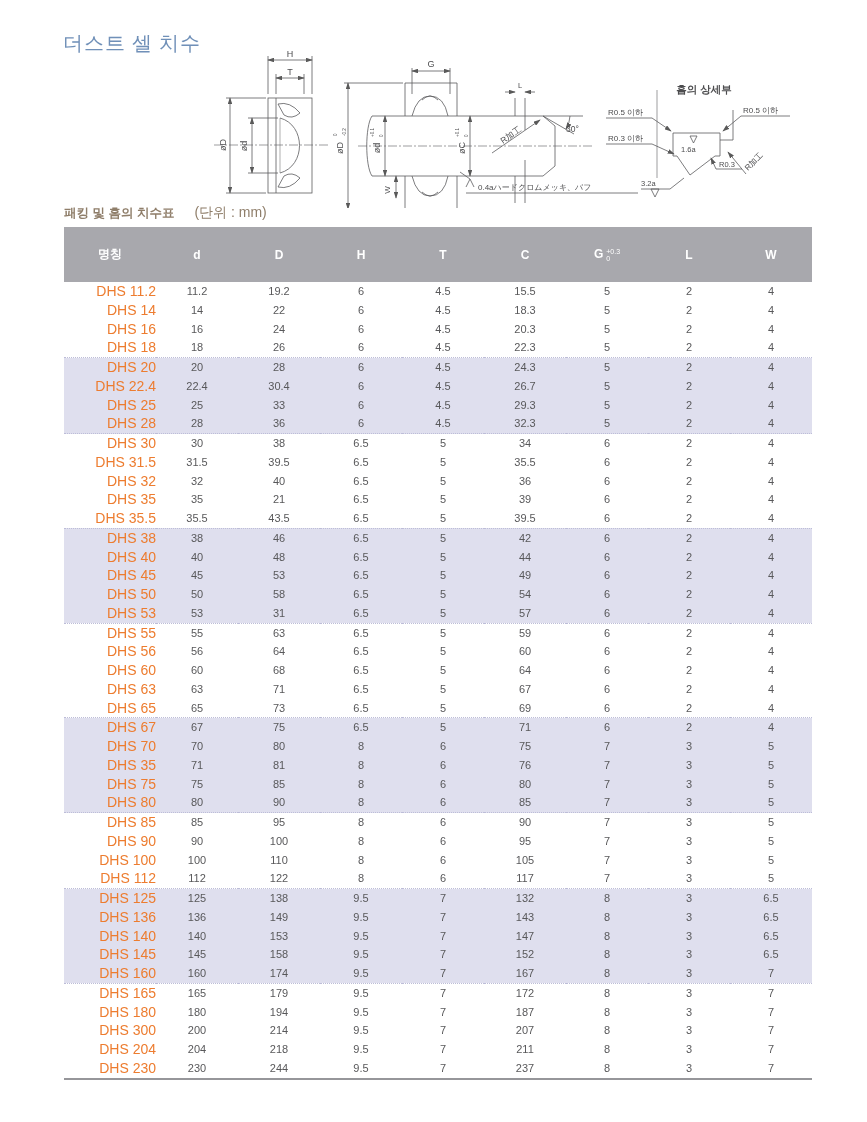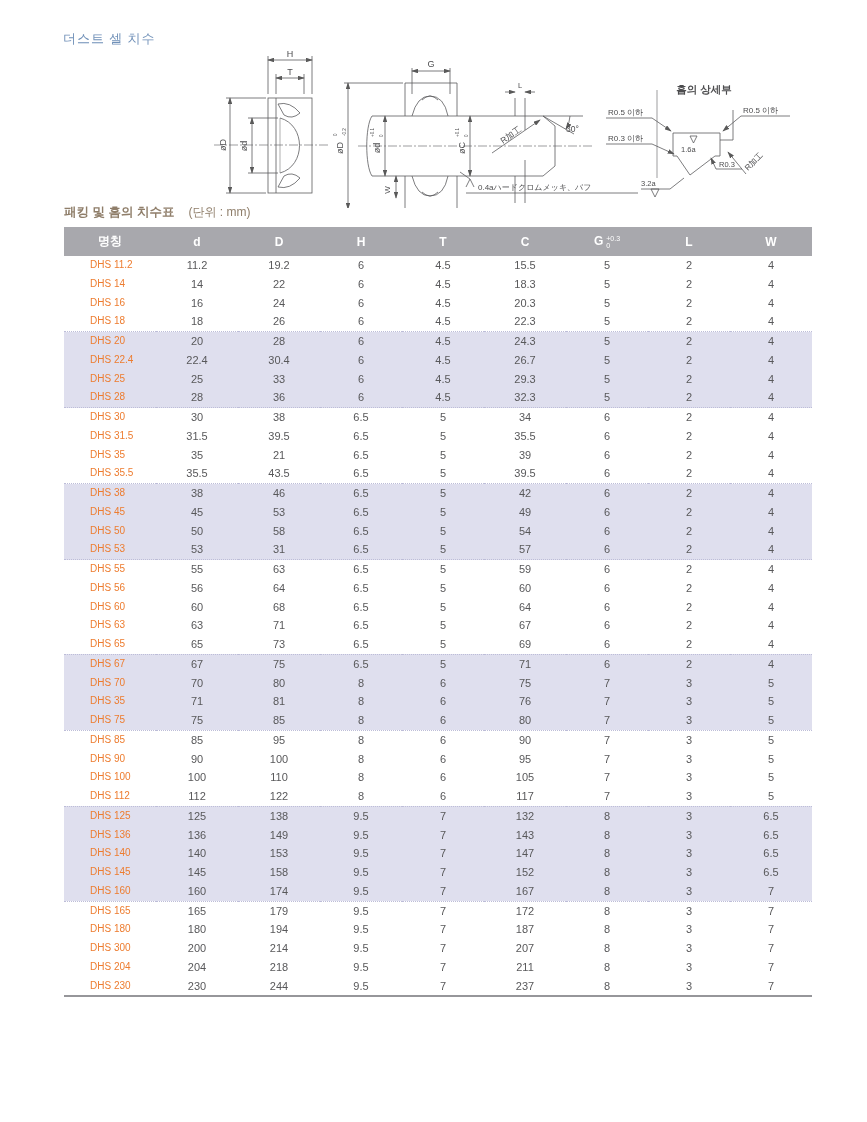--- a/index.html
+++ b/index.html
@@ -1,30 +1,30 @@
 <!DOCTYPE html>
 <html><head>
 <meta charset="utf-8">
 <style>
   html,body{margin:0;padding:0;background:#fff;}
   body{width:867px;height:1122px;position:relative;overflow:hidden;
        font-family:"Liberation Sans",sans-serif;color:#58585a;}
   .page-title{position:absolute;left:63px;top:30px;font-family:"Liberation Serif",serif;
-       font-size:13px;font-weight:500;color:#7090b8;letter-spacing:1px;}
+       font-size:20px;font-weight:500;color:#7090b8;letter-spacing:1px;}
   .drawing{position:absolute;left:200px;top:40px;}
   .drawing text{fill:#4d4d4f;font-family:"Liberation Sans",sans-serif;}
   .tbl-caption{position:absolute;left:64px;top:204px;font-size:12.5px;font-weight:bold;color:#8f7e6a;}
-  .tbl-caption .unit{font-size:12px;font-weight:normal;color:#8f7e6a;margin-left:14px;}
+  .tbl-caption .unit{font-size:14px;font-weight:normal;color:#8f7e6a;margin-left:20px;}
   table.dims{position:absolute;left:64px;top:227px;width:748px;border-collapse:collapse;
        table-layout:fixed;border-bottom:2px solid #96969a;}
   table.dims th{background:#a8a8ad;color:#ffffff;font-size:12px;font-weight:bold;
-       height:23px;padding:3px;text-align:center;vertical-align:middle;}
+       height:23px;padding:16px;text-align:center;vertical-align:middle;}
   table.dims td{height:18.75px;line-height:18.75px;padding:0;font-size:11px;
        text-align:center;color:#58585a;white-space:nowrap;}
-  table.dims td.name{color:#ed7c2f;text-align:left;padding-left:26px;font-size:10px;}
+  table.dims td.name{color:#ed7c2f;text-align:right;padding-left:26px;font-size:14px;}
   table.dims tr.band td{background:#dfdfee;}
   table.dims tr.sep td{border-top:1px dotted #bdbdd8;}
   .tolstack{display:inline-block;vertical-align:middle;margin-left:3px;line-height:1;}
   .tolstack span{display:block;font-size:7px;font-weight:normal;text-align:left;}
 </style>
 </head>
 <body>
 
 <div class="page-title">더스트 셀 치수</div>
 
@@ -317,20 +317,31 @@
         <td>31.5</td>
         <td>39.5</td>
         <td>6.5</td>
         <td>5</td>
         <td>35.5</td>
         <td>6</td>
         <td>2</td>
         <td>4</td>
       </tr>
       <tr>
+        <td class="name">DHS 32</td>
+        <td>32</td>
+        <td>40</td>
+        <td>6.5</td>
+        <td>5</td>
+        <td>36</td>
+        <td>6</td>
+        <td>2</td>
+        <td>4</td>
+      </tr>
+      <tr>
         <td class="name">DHS 35</td>
         <td>35</td>
         <td>21</td>
         <td>6.5</td>
         <td>5</td>
         <td>39</td>
         <td>6</td>
         <td>2</td>
         <td>4</td>
       </tr>
@@ -350,20 +361,31 @@
         <td>38</td>
         <td>46</td>
         <td>6.5</td>
         <td>5</td>
         <td>42</td>
         <td>6</td>
         <td>2</td>
         <td>4</td>
       </tr>
       <tr class="band">
+        <td class="name">DHS 40</td>
+        <td>40</td>
+        <td>48</td>
+        <td>6.5</td>
+        <td>5</td>
+        <td>44</td>
+        <td>6</td>
+        <td>2</td>
+        <td>4</td>
+      </tr>
+      <tr class="band">
         <td class="name">DHS 45</td>
         <td>45</td>
         <td>53</td>
         <td>6.5</td>
         <td>5</td>
         <td>49</td>
         <td>6</td>
         <td>2</td>
         <td>4</td>
       </tr>
@@ -481,20 +503,31 @@
         <td class="name">DHS 75</td>
         <td>75</td>
         <td>85</td>
         <td>8</td>
         <td>6</td>
         <td>80</td>
         <td>7</td>
         <td>3</td>
         <td>5</td>
       </tr>
+      <tr class="band">
+        <td class="name">DHS 80</td>
+        <td>80</td>
+        <td>90</td>
+        <td>8</td>
+        <td>6</td>
+        <td>85</td>
+        <td>7</td>
+        <td>3</td>
+        <td>5</td>
+      </tr>
       <tr class="sep">
         <td class="name">DHS 85</td>
         <td>85</td>
         <td>95</td>
         <td>8</td>
         <td>6</td>
         <td>90</td>
         <td>7</td>
         <td>3</td>
         <td>5</td>

